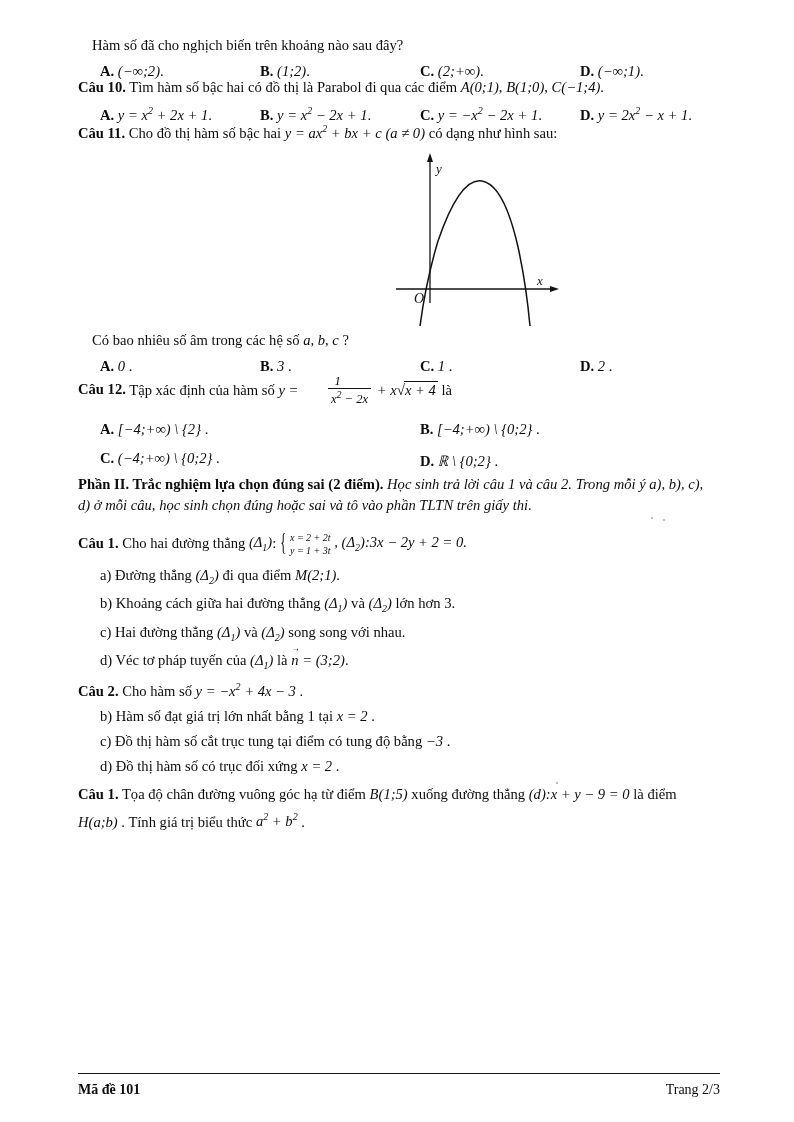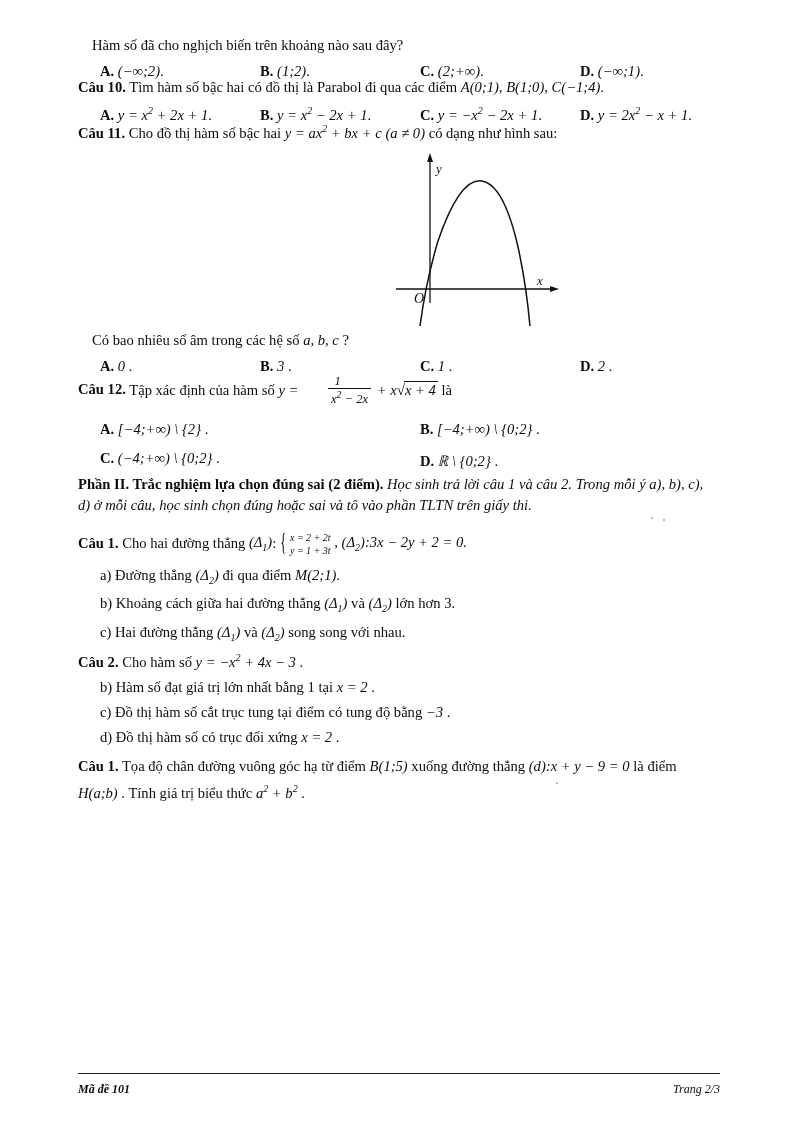--- a/index.html
+++ b/index.html
@@ -123,23 +123,22 @@
     top: 1073px;
     border-top: 1.6px solid #1a1a1a;
   }
   .footer {
     position: absolute;
     left: 78px;
     right: 74px;
     top: 1082px;
     display: flex;
     justify-content: space-between;
-    font-size: 12px;
+    font-size: 14px;
     font-weight: bold;
-    font-style: italic;
   }
   .footer .right { font-weight: normal; }
   .speck { position:absolute; width:2px; height:2px; background:#b9b9b9; }
 </style>
 </head>
 <body>
 
 <div class="page">
   <div class="content">
 
@@ -220,20 +219,21 @@
       <span class="sys">
         <span class="r mi">x = 2 + 2t</span>
         <span class="r mi">y = 1 + 3t</span>
       </span>
       <span class="mi">, (Δ<span class="sub">2</span>):3x − 2y + 2 = 0.</span>
     </div>
 
     <div class="ln ind2">a) Đường thẳng <span class="mi">(Δ<span class="sub">2</span>)</span> đi qua điểm <span class="mi">M(2;1)</span>.</div>
     <div class="ln ind2">b) Khoảng cách giữa hai đường thẳng <span class="mi">(Δ<span class="sub">1</span>)</span> và <span class="mi">(Δ<span class="sub">2</span>)</span> lớn hơn 3.</div>
     <div class="ln ind2">c) Hai đường thẳng <span class="mi">(Δ<span class="sub">1</span>)</span> và <span class="mi">(Δ<span class="sub">2</span>)</span> song song với nhau.</div>
+    <div class="ln ind2">d) Véc tơ pháp tuyến của <span class="mi">(Δ<span class="sub">1</span>)</span> là <span class="mi vecbar">n</span> <span class="mi">= (3;2)</span>.</div>
 
     <div class="ln">
       <b>Câu 2.</b>
       <span>Cho hàm số <span class="mi">y = −x<span class="sup">2</span> + 4x − 3</span> .</span>
     </div>
     <div class="ln ind2">b) Hàm số đạt giá trị lớn nhất bằng 1 tại <span class="mi">x = 2</span> .</div>
     <div class="ln ind2">c) Đồ thị hàm số cắt trục tung tại điểm có tung độ bằng <span class="mi">−3</span> .</div>
     <div class="ln ind2">d) Đồ thị hàm số có trục đối xứng <span class="mi">x = 2</span> .</div>
 
 

